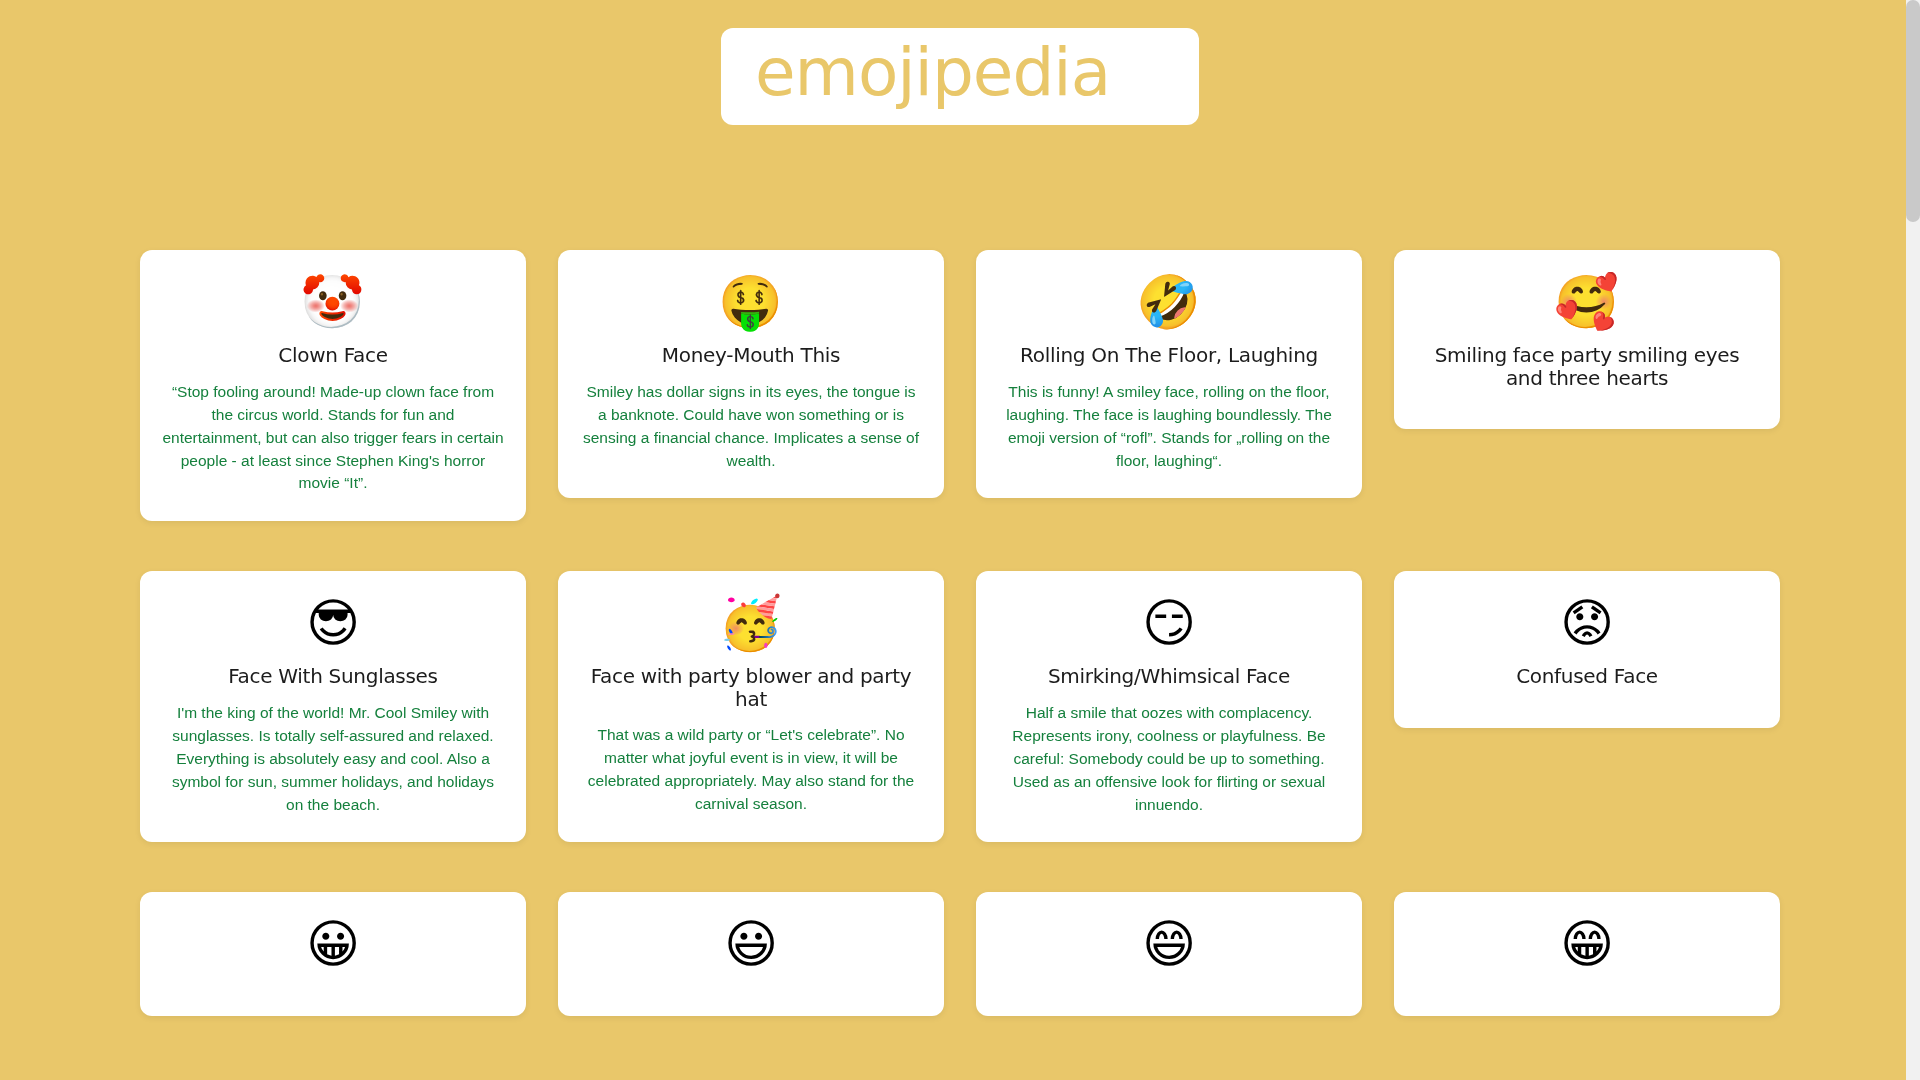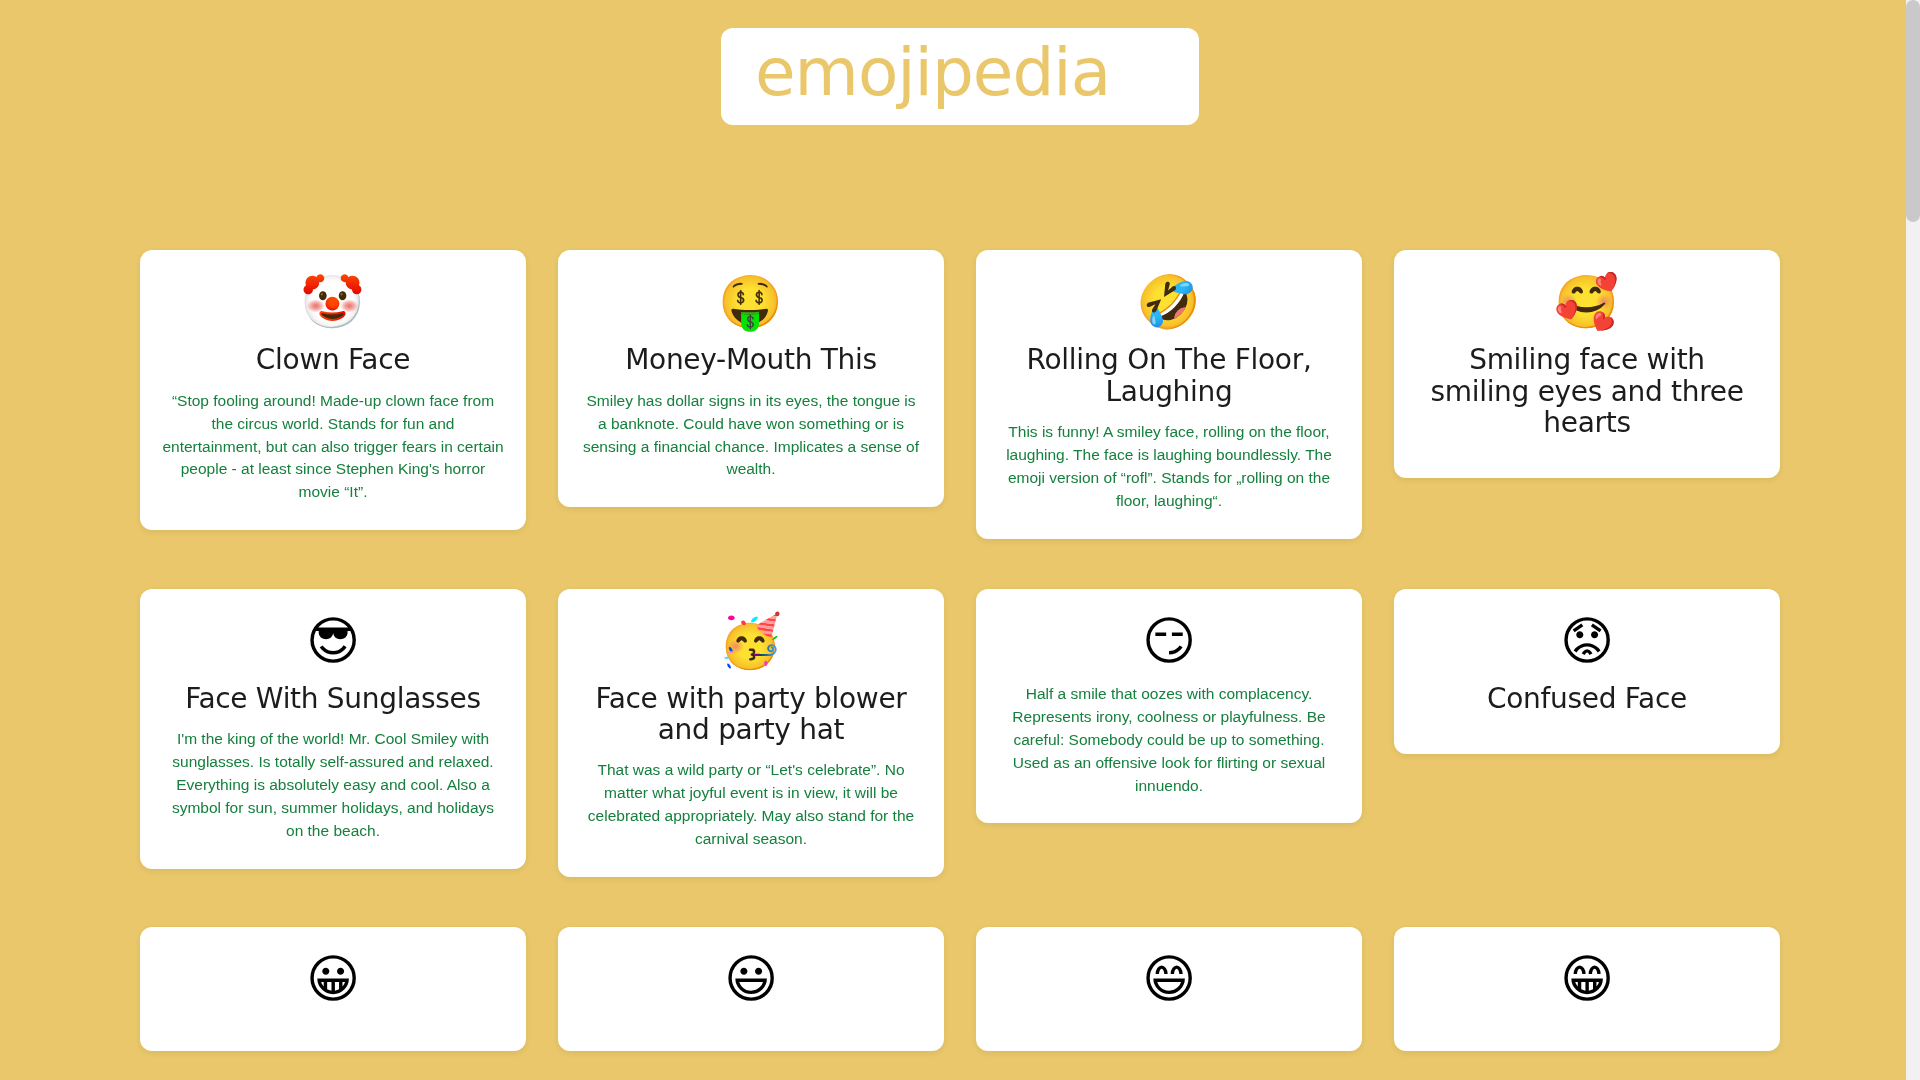--- a/index.html
+++ b/index.html
@@ -61,21 +61,21 @@
   .card-emoji {
     font-family: "DejaVu Sans", sans-serif;
     font-size: 52px;
     line-height: 1;
     display: block;
     margin: 4px auto 10px auto;
     height: 58px;
   }
   .card-title {
     font-family: "DejaVu Sans", sans-serif;
-    font-size: 28px;
+    font-size: 20px;
     line-height: 1.12;
     font-weight: 400;
     color: #1c1c1c;
     margin-bottom: 14px;
     letter-spacing: -0.3px;
   }
   .card-desc {
     font-size: 15.5px;
     line-height: 1.48;
     color: #15803d;
@@ -125,37 +125,38 @@
     </div>
 
     <div class="card">
       <span class="card-emoji">🤣</span>
       <h2 class="card-title">Rolling On The Floor, Laughing</h2>
       <p class="card-desc">This is funny! A smiley face, rolling on the floor, laughing. The face is laughing boundlessly. The emoji version of “rofl”. Stands for „rolling on the floor, laughing“.</p>
     </div>
 
     <div class="card">
       <span class="card-emoji">🥰</span>
-      <h2 class="card-title">Smiling face with smiling eyes and three hearts</h2>
+      <h2 class="card-title">Smiling face party smiling eyes and three hearts</h2>
     </div>
 
     <div class="card">
       <span class="card-emoji">😎</span>
       <h2 class="card-title">Face With Sunglasses</h2>
       <p class="card-desc">I'm the king of the world! Mr. Cool Smiley with sunglasses. Is totally self-assured and relaxed. Everything is absolutely easy and cool. Also a symbol for sun, summer holidays, and holidays on the beach.</p>
     </div>
 
     <div class="card">
       <span class="card-emoji">🥳</span>
       <h2 class="card-title">Face with party blower and party hat</h2>
       <p class="card-desc">That was a wild party or “Let's celebrate”. No matter what joyful event is in view, it will be celebrated appropriately. May also stand for the carnival season.</p>
     </div>
 
     <div class="card">
       <span class="card-emoji">😏</span>
+      <h2 class="card-title">Smirking/Whimsical Face</h2>
       <p class="card-desc">Half a smile that oozes with complacency. Represents irony, coolness or playfulness. Be careful: Somebody could be up to something. Used as an offensive look for flirting or sexual innuendo.</p>
     </div>
 
     <div class="card">
       <span class="card-emoji">😟</span>
       <h2 class="card-title">Confused Face</h2>
     </div>
 
     <div class="card">
       <span class="card-emoji">😀</span>

